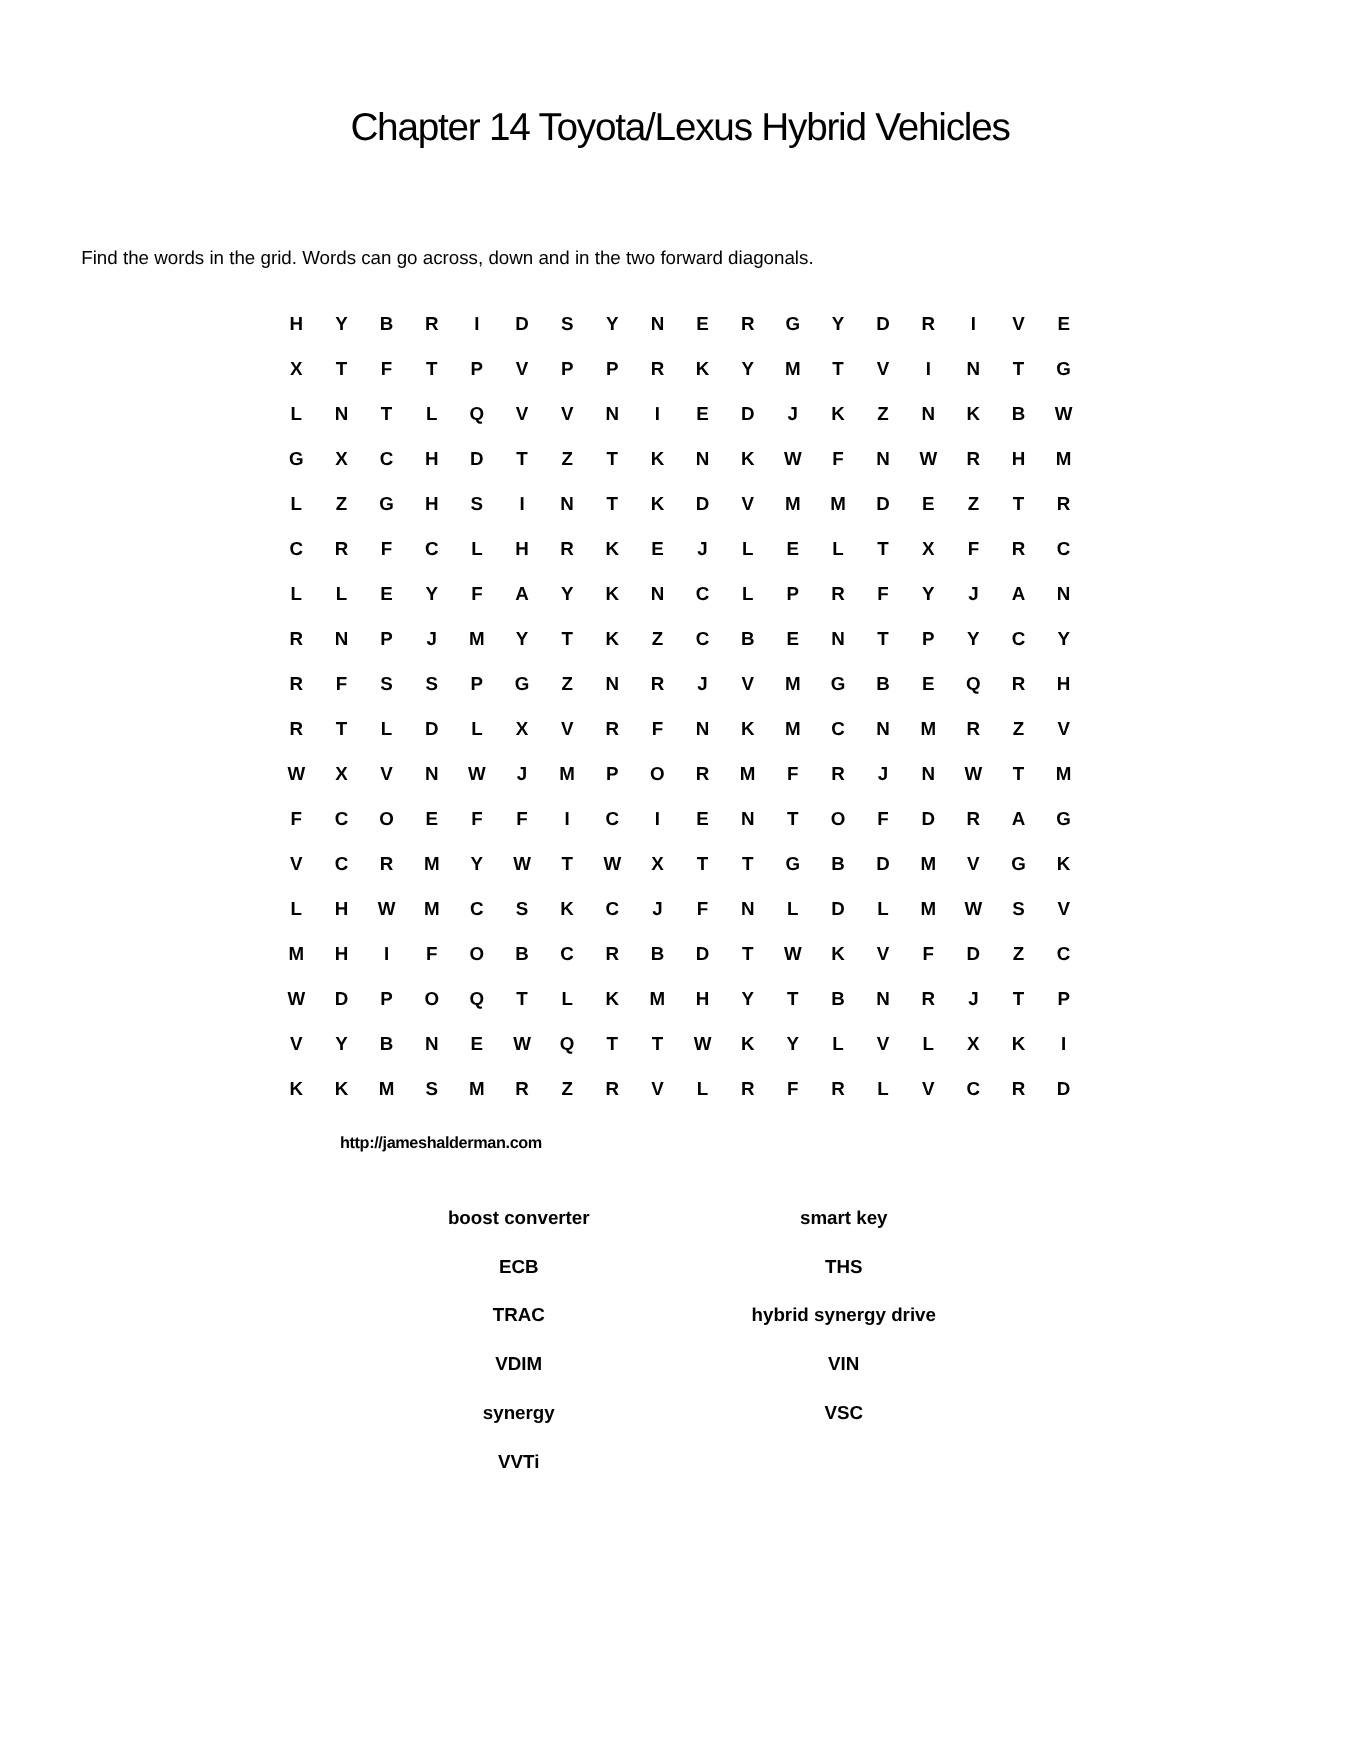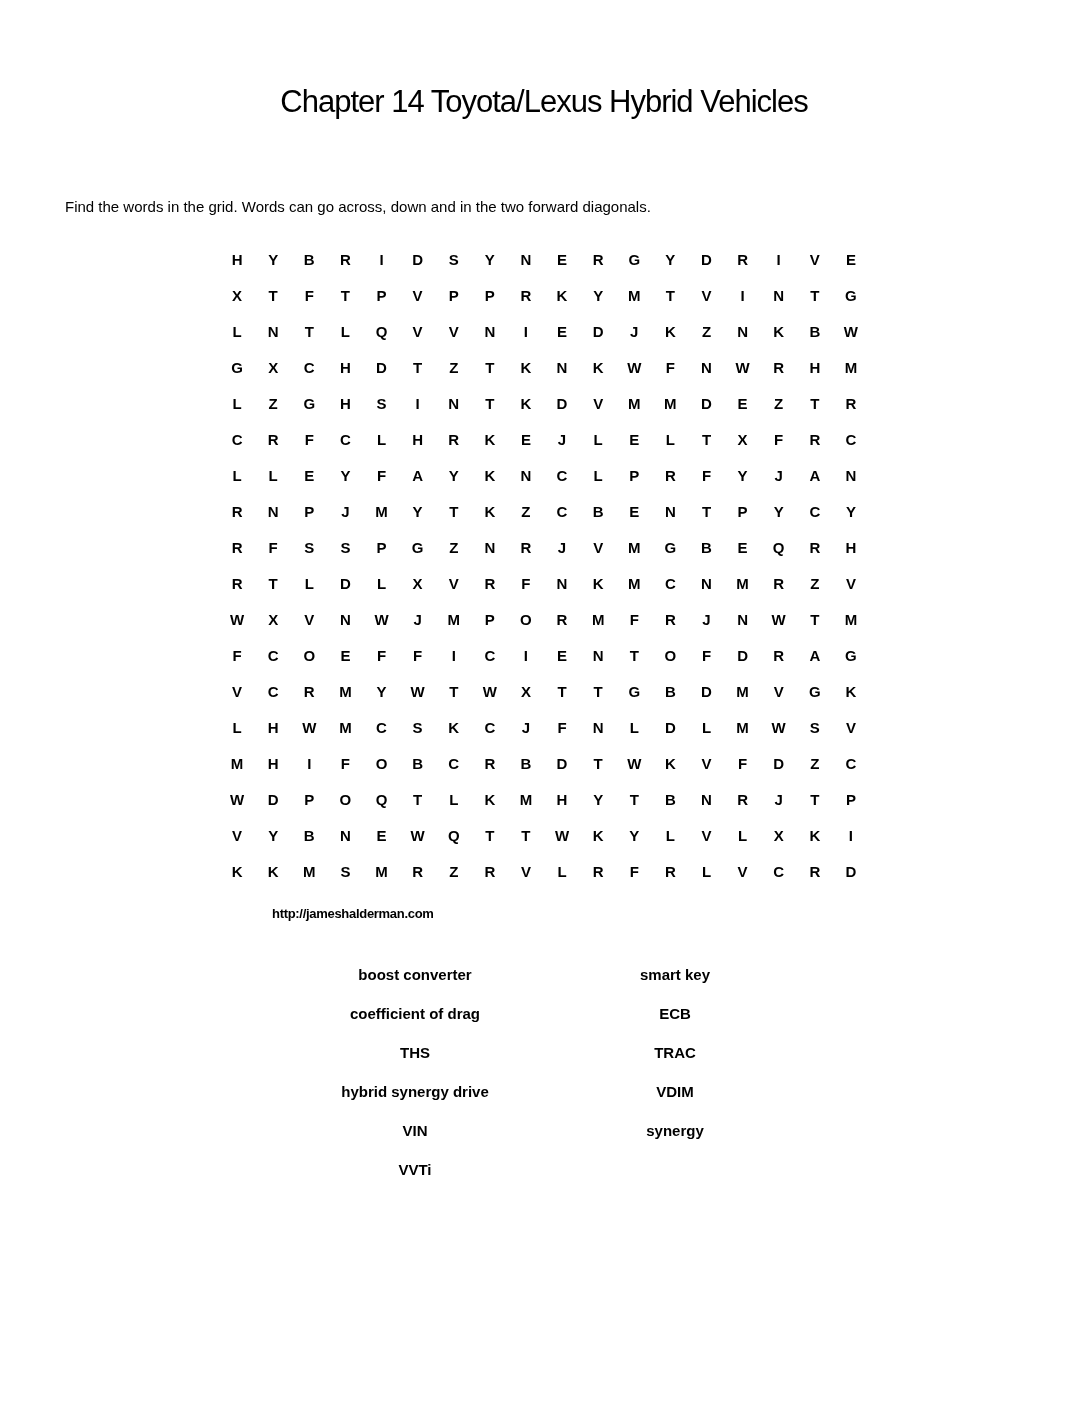--- a/index.html
+++ b/index.html
@@ -420,24 +420,24 @@
       <div class="cell">C</div>
       <div class="cell">R</div>
       <div class="cell">D</div>
     </div>
 
   <div class="source-url">http://jameshalderman.com</div>
 
   <div class="word-list">
       <div class="word-item">boost converter</div>
       <div class="word-item">smart key</div>
-      <div class="word-item">coefficient of drag</div>
       <div class="word-item">ECB</div>
       <div class="word-item">THS</div>
       <div class="word-item">TRAC</div>
       <div class="word-item">hybrid synergy drive</div>
       <div class="word-item">VDIM</div>
       <div class="word-item">VIN</div>
       <div class="word-item">synergy</div>
+      <div class="word-item">VSC</div>
       <div class="word-item">VVTi</div>
     </div>
 
 </div>
 
 </body></html>

